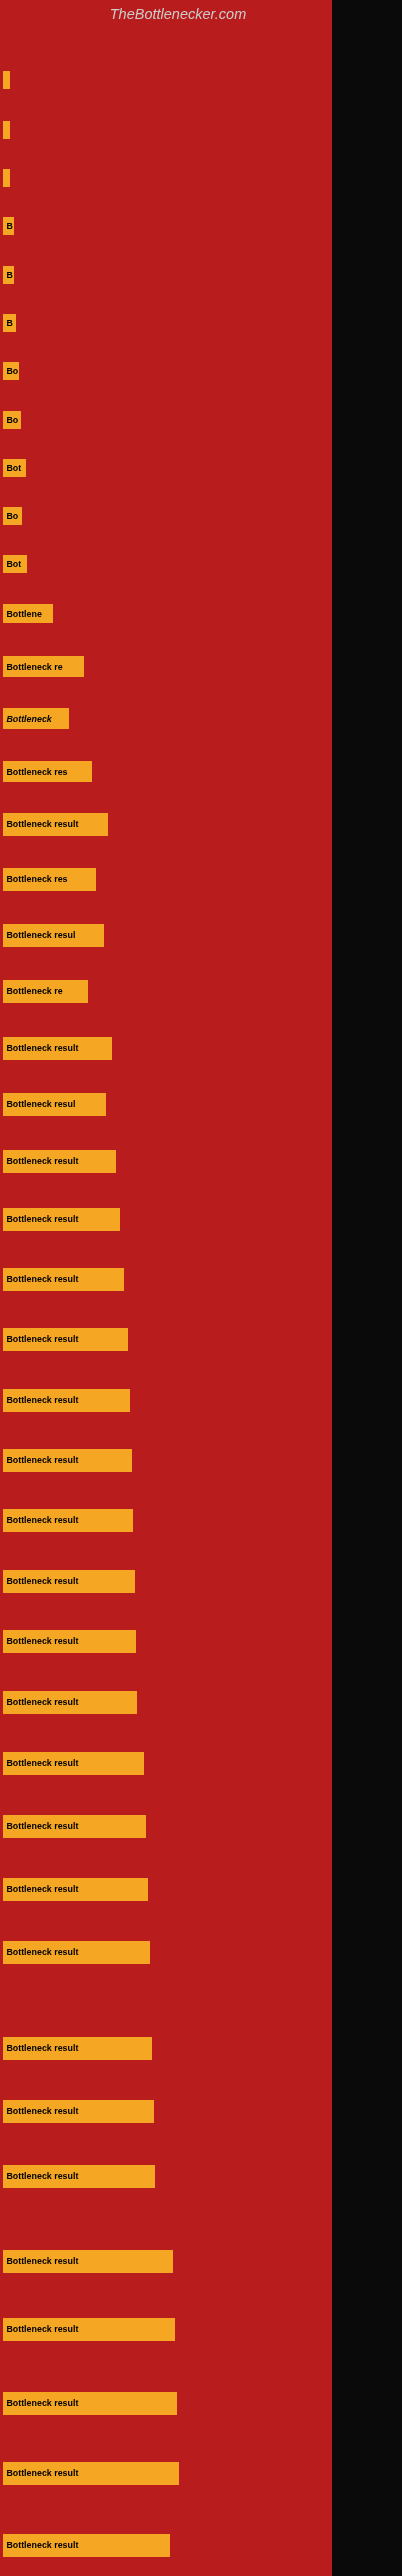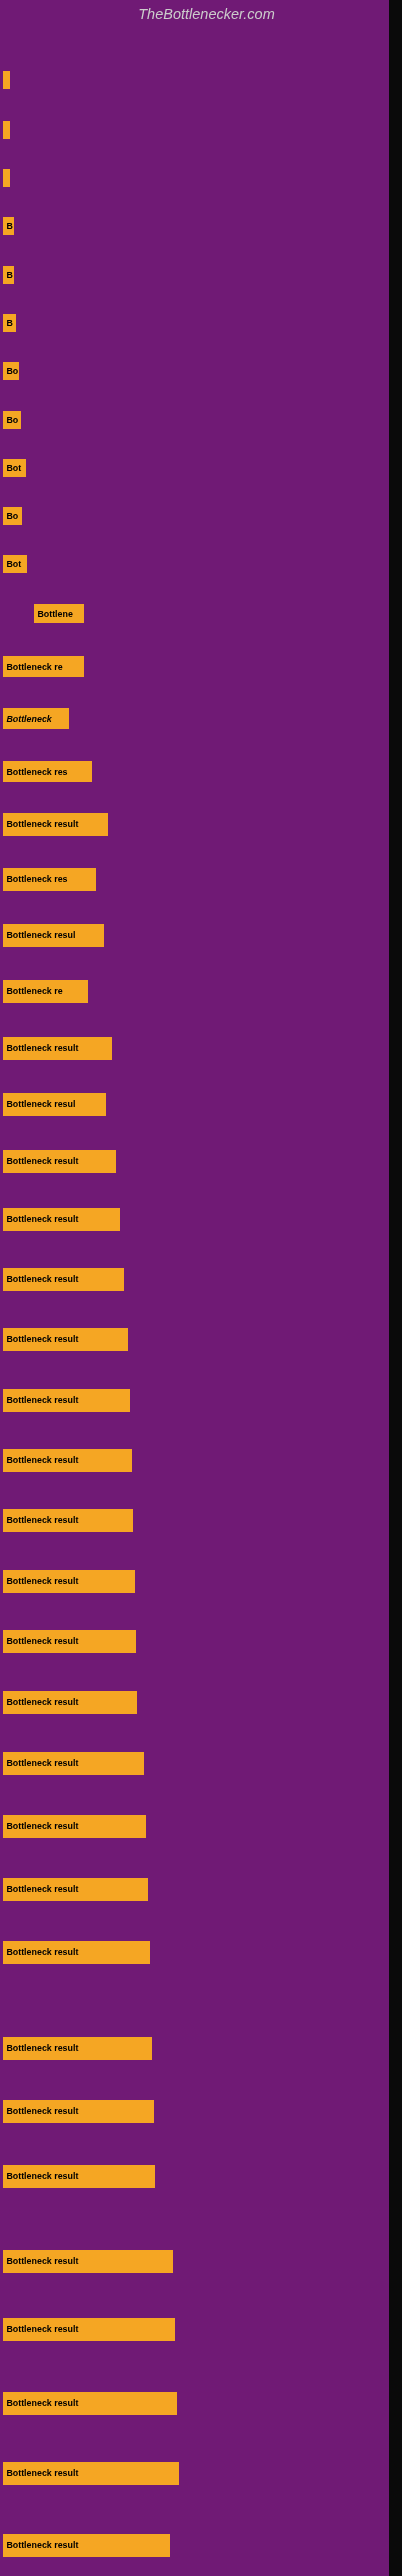--- a/index.html
+++ b/index.html
@@ -19,23 +19,23 @@
     .site-title {
       text-align: center;
       color: #cccccc;
       font-size: 14.5px;
       padding: 6.4px 0 3.2px 0;
       font-style: italic;
     }
 
     .chart-area {
       position: relative;
-      width: 389px;
+      width: 332px;
       height: 2576px;
-      background-color: #701a75;
+      background-color: #b91c1c;
       padding-left: 24px;
     }
 
     .bar-item {
       display: flex;
       align-items: center;
       position: absolute;
       left: 0;
     }
 
@@ -84,21 +84,21 @@
     </div>
     <div class="bar-item" style="top: 459px; left: 3.2px;">
       <div class="bar-label" style="width: 22.5px; height: 17.7px; min-width: 22.5px;">Bot</div>
     </div>
     <div class="bar-item" style="top: 507px; left: 3.2px;">
       <div class="bar-label" style="width: 19.3px; height: 17.7px; min-width: 19.3px;">Bo</div>
     </div>
     <div class="bar-item" style="top: 555px; left: 3.2px;">
       <div class="bar-label" style="width: 24px; height: 17.7px; min-width: 24px;">Bot</div>
     </div>
-    <div class="bar-item" style="top: 604px; left: 3.2px; margin-left: 31px;">
+    <div class="bar-item" style="top: 604px; left: 3.2px;">
       <div class="bar-label" style="width: 50px; height: 19.3px; min-width: 50px;">Bottlene</div>
     </div>
     <div class="bar-item" style="top: 656px; left: 3.2px;">
       <div class="bar-label" style="width: 81px; height: 21px; min-width: 81px;">Bottleneck re</div>
     </div>
     <div class="bar-item" style="top: 708px; left: 3.2px;">
       <div class="bar-label" style="width: 66px; height: 21px; min-width: 66px; font-style: italic;">Bottleneck</div>
     </div>
     <div class="bar-item" style="top: 761px; left: 3.2px;">
       <div class="bar-label" style="width: 89px; height: 21px; min-width: 89px;">Bottleneck res</div>

